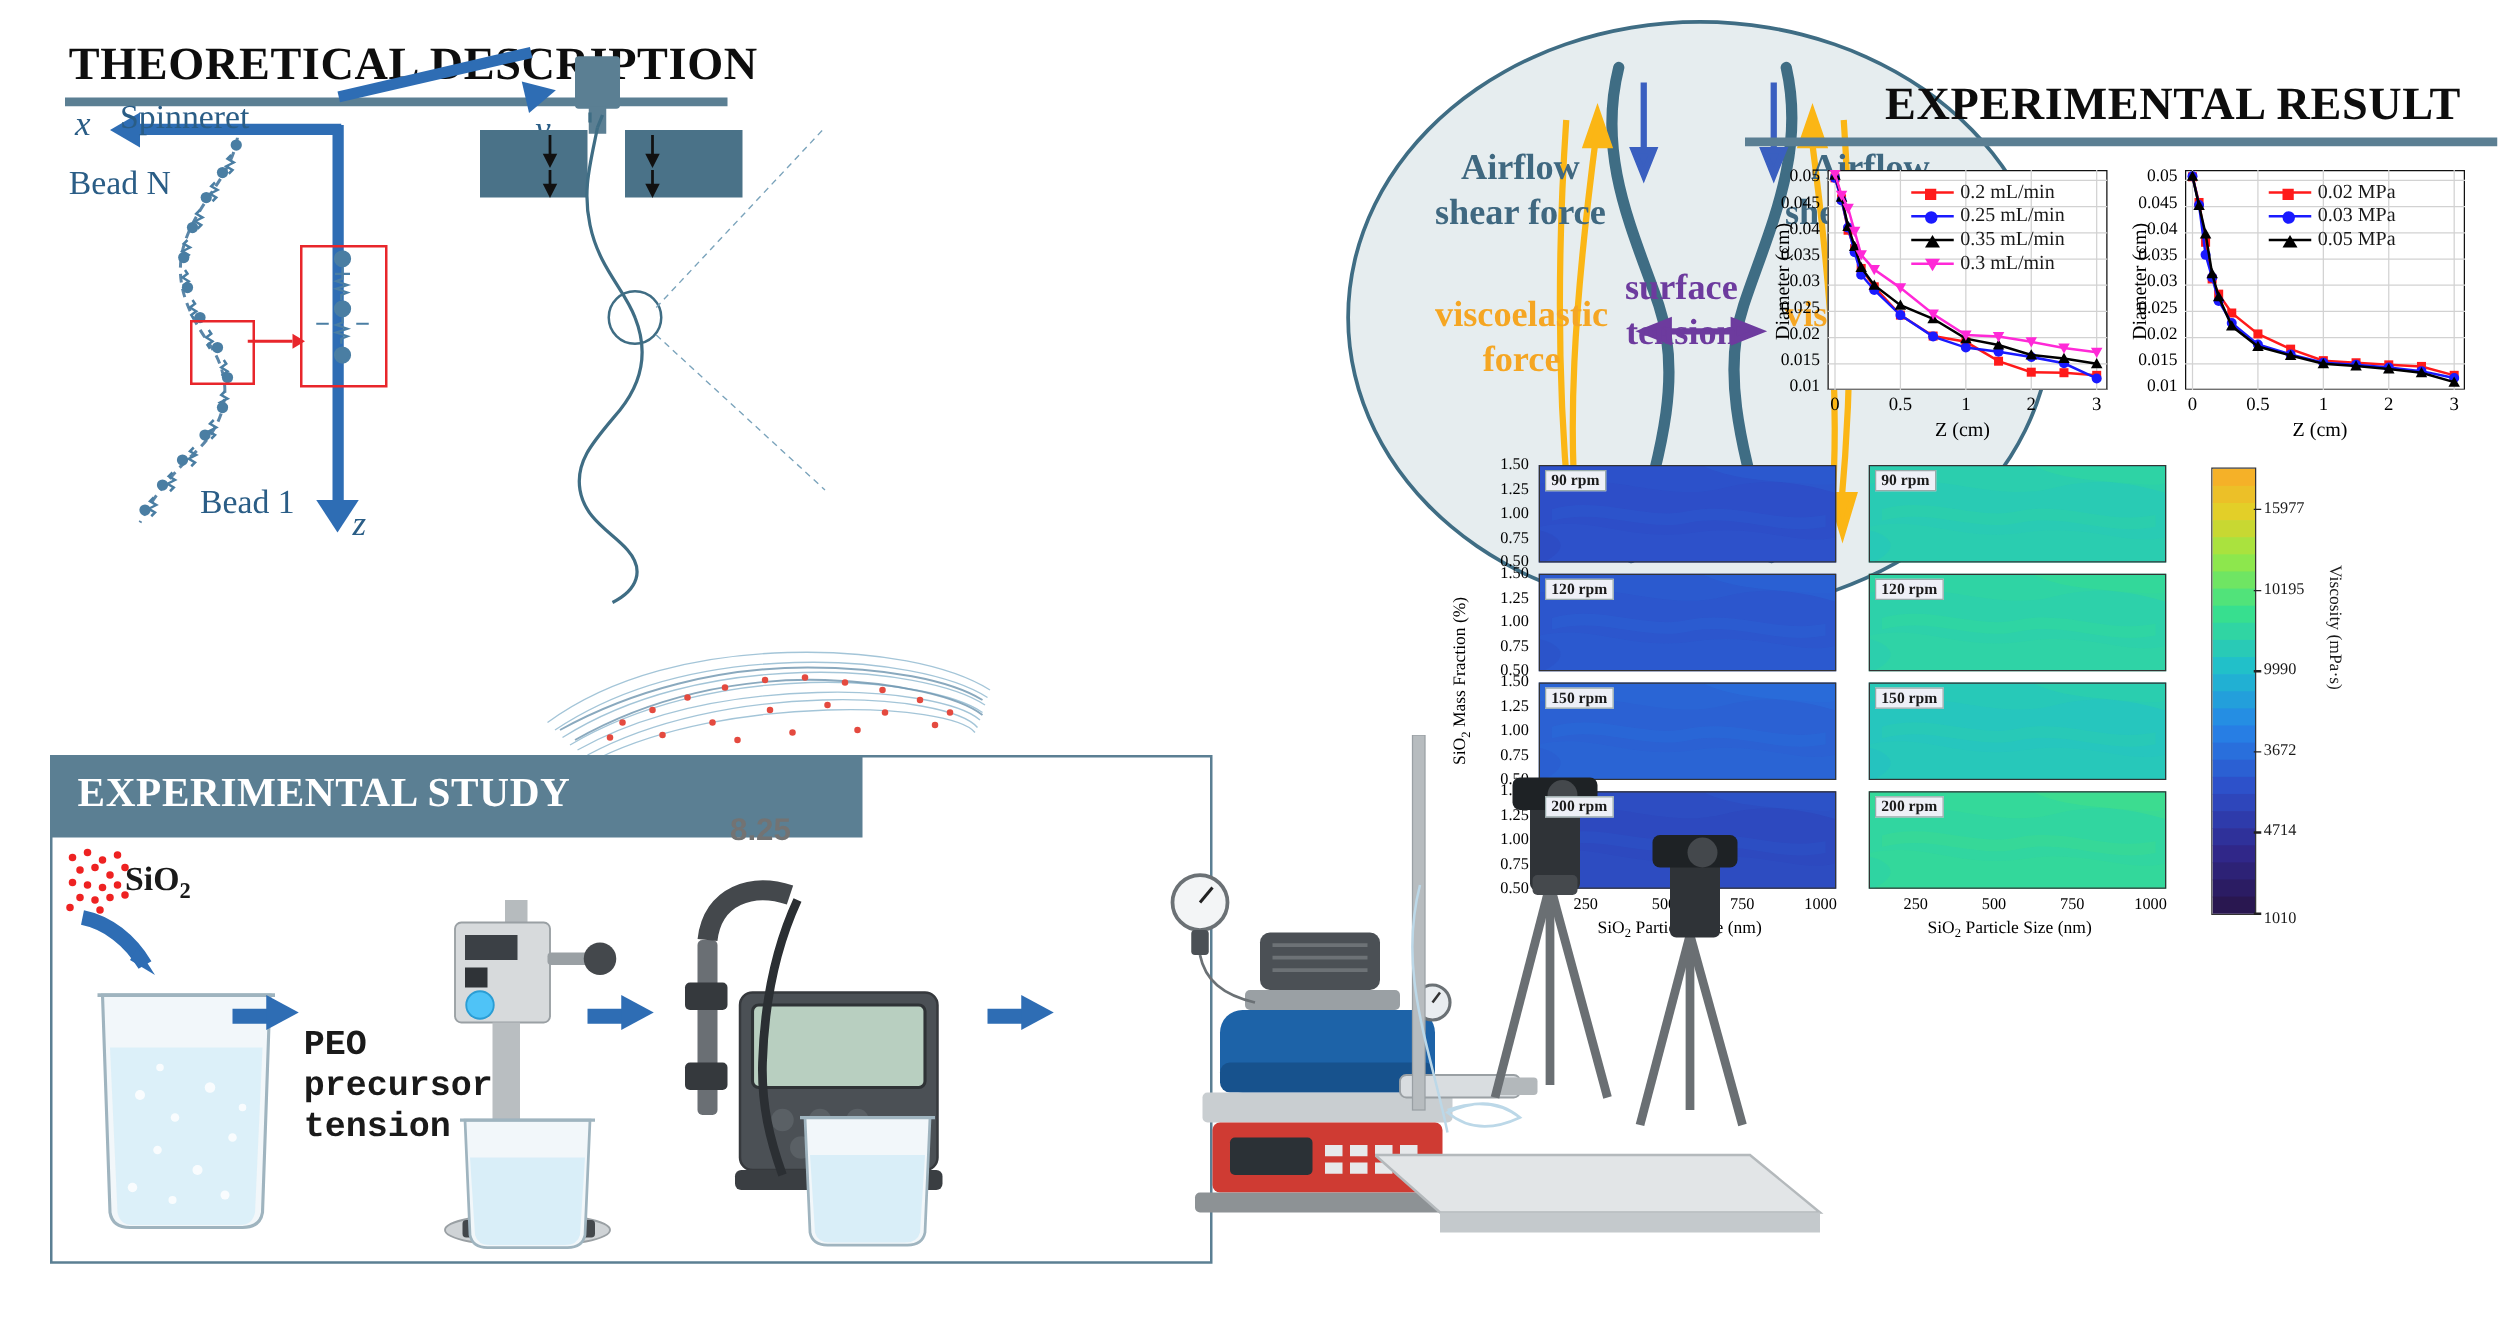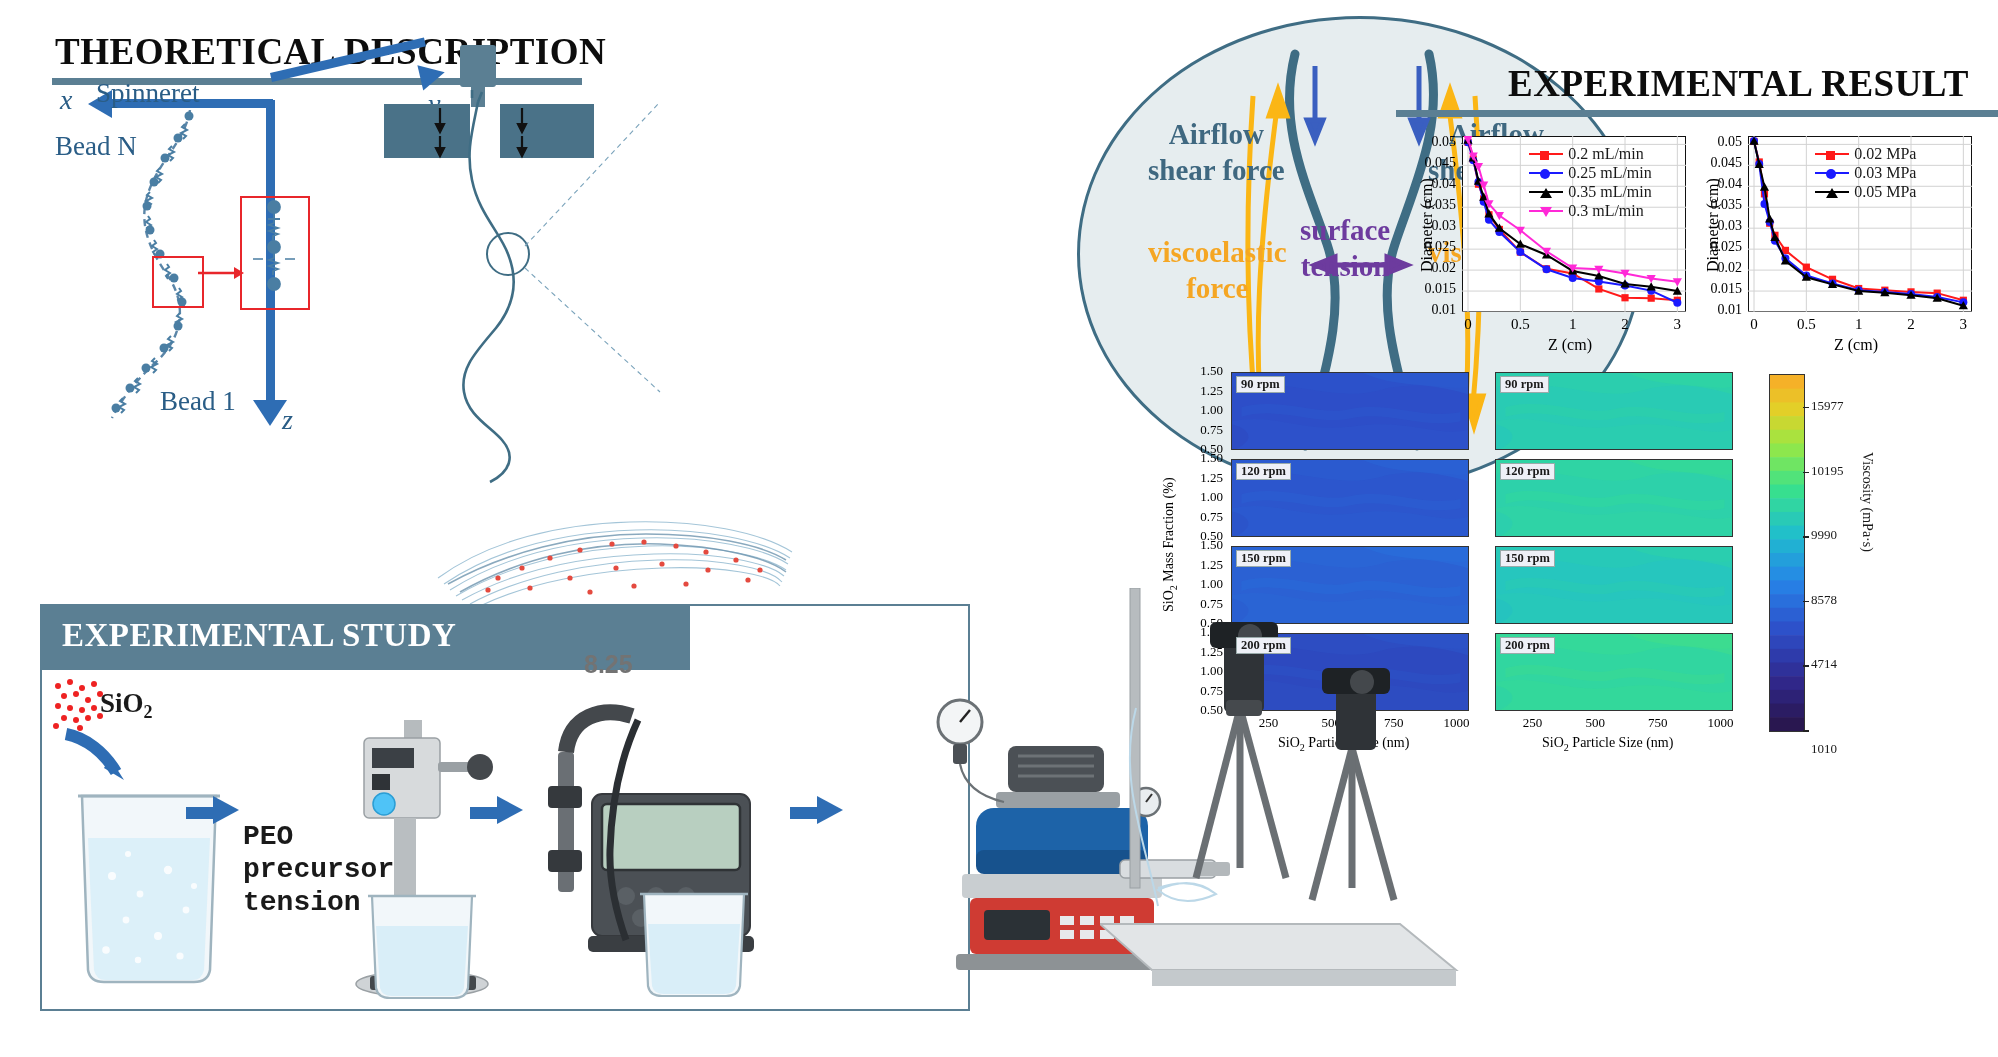--- a/index.html
+++ b/index.html
@@ -623,25 +623,25 @@
         <rect x="0" y="246.46153846153845" width="34" height="14.292307692307691" fill="rgb(45,81,202)"></rect>
         <rect x="0" y="260.15384615384613" width="34" height="14.292307692307691" fill="rgb(46,70,187)"></rect>
         <rect x="0" y="273.8461538461538" width="34" height="14.292307692307691" fill="rgb(46,59,171)"></rect>
         <rect x="0" y="287.53846153846155" width="34" height="14.292307692307691" fill="rgb(47,49,154)"></rect>
         <rect x="0" y="301.2307692307692" width="34" height="14.292307692307691" fill="rgb(48,39,137)"></rect>
         <rect x="0" y="314.9230769230769" width="34" height="14.292307692307691" fill="rgb(45,34,118)"></rect>
         <rect x="0" y="328.6153846153846" width="34" height="14.292307692307691" fill="rgb(43,28,99)"></rect>
         <rect x="0" y="342.30769230769226" width="34" height="14.292307692307691" fill="rgb(41,23,80)"></rect>
       </svg>
     </div>
-    <div class="cb-tick" style="left: 666px; top: 379px;">1010</div>
+    <div class="cb-tick" style="left: 666px; top: 364px;">1010</div>
     <div style="position: absolute; left: 658px; top: 368px; width: 6px; height: 1.6px; background: rgb(34, 34, 34);"></div>
     <div class="cb-tick" style="left: 666px; top: 294.385px;">4714</div>
     <div style="position: absolute; left: 658px; top: 303.385px; width: 6px; height: 1.6px; background: rgb(34, 34, 34);"></div>
-    <div class="cb-tick" style="left: 666px; top: 229.748px;">8578</div>
+    <div class="cb-tick" style="left: 666px; top: 229.748px;">3672</div>
     <div style="position: absolute; left: 658px; top: 238.748px; width: 6px; height: 1.6px; background: rgb(34, 34, 34);"></div>
     <div class="cb-tick" style="left: 666px; top: 165.132px;">9990</div>
     <div style="position: absolute; left: 658px; top: 174.132px; width: 6px; height: 1.6px; background: rgb(34, 34, 34);"></div>
     <div class="cb-tick" style="left: 666px; top: 100.517px;">10195</div>
     <div style="position: absolute; left: 658px; top: 109.517px; width: 6px; height: 1.6px; background: rgb(34, 34, 34);"></div>
     <div class="cb-tick" style="left: 666px; top: 35.8798px;">15977</div>
     <div style="position: absolute; left: 658px; top: 44.8798px; width: 6px; height: 1.6px; background: rgb(34, 34, 34);"></div>
     <div class="cb-title" style="left: 730px; top: 90.32px;">Viscosity (mPa·s)</div>
   </div>
 

